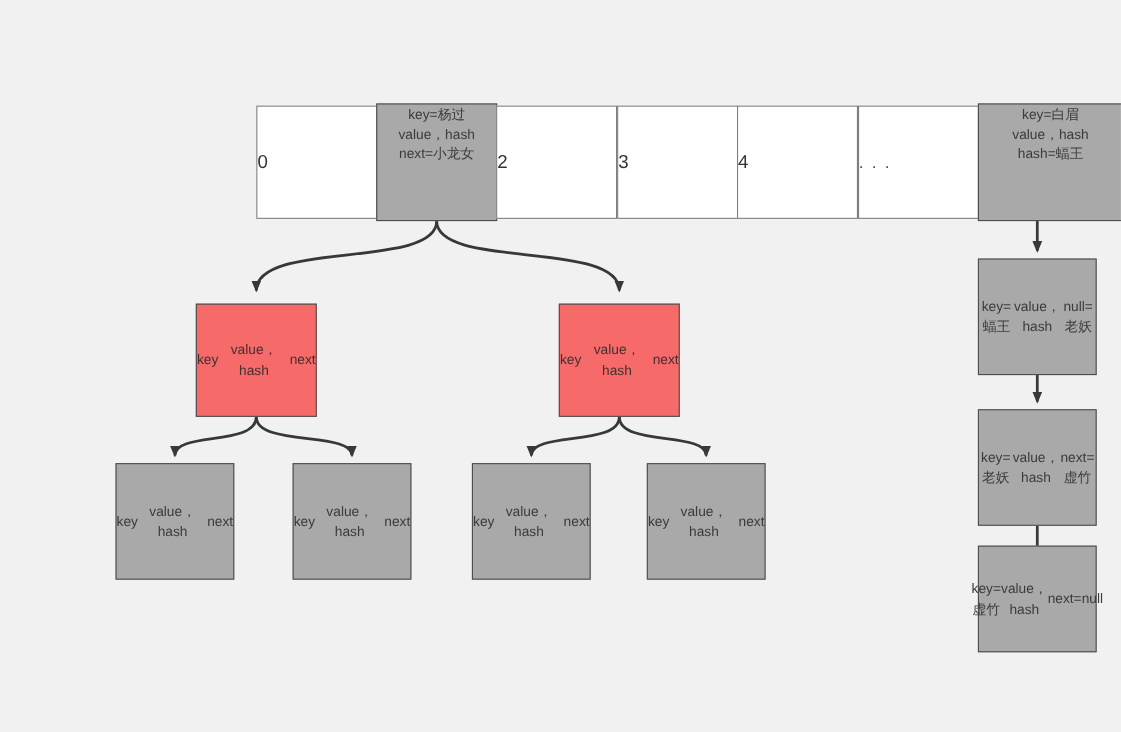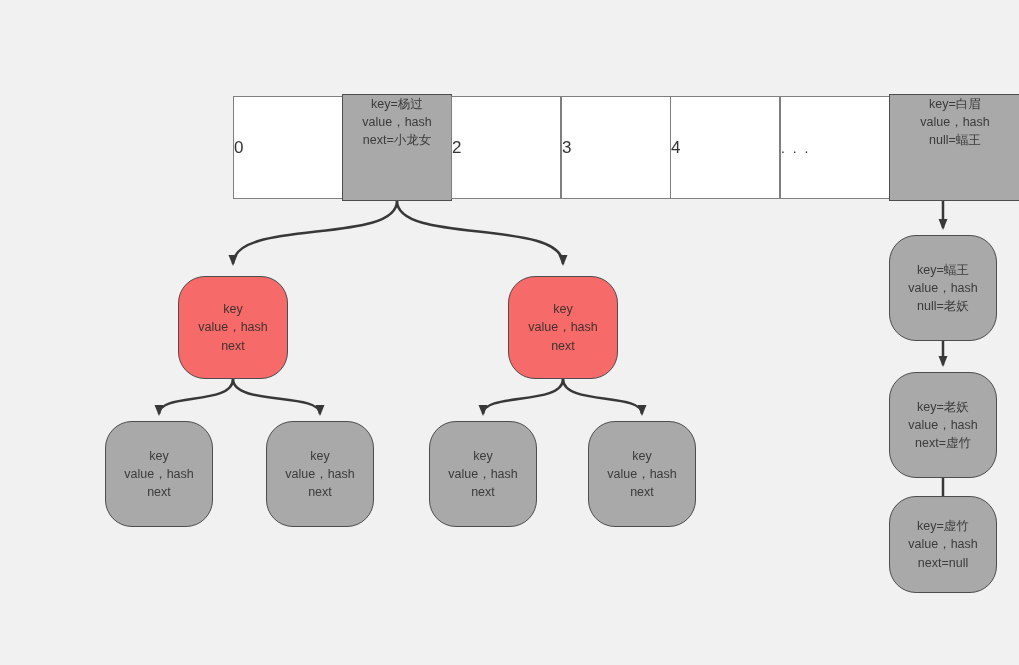--- a/index.html
+++ b/index.html
@@ -19,23 +19,23 @@
   
   .cell{position:absolute;top:96px;width:110px;height:103px;background:#ffffff;
         border:1px solid #7f7f7f;box-sizing:border-box;
         display:flex;align-items:center;justify-content:flex-start;
         font-size:17px;color:#333333;}
   .cell.dots{font-size:14px;letter-spacing:2px;color:#333;}
   .cell.bucket{top:94px;height:107px;background:#a9a9a9;border:1px solid #4d4d4d;
         flex-direction:column;font-size:12.5px;line-height:1.45;color:#3b3b3b;text-align:center;}
 
   
-  .gbox,.rbox{position:absolute;box-sizing:border-box;display:flex;flex-direction:column;
+  .gbox,.rbox{position:absolute;box-sizing:border-box;display:flex;flex-direction:row;
         align-items:center;justify-content:center;text-align:center;
-        font-size:12.5px;line-height:1.45;color:#3b3b3b;border-radius:27px;}
+        font-size:12.5px;line-height:1.45;color:#3b3b3b;}
   .gbox{width:108px;height:106px;background:#a9a9a9;border:1px solid #4d4d4d;}
   .rbox{width:110px;height:103px;background:#f66a6a;border:1px solid #4d4d4d;color:#43312f;}
 
   
   .cond{position:absolute;left:337px;top:296px;width:123px;height:61px;background:#ffffff;
         border:2px solid #333333;border-radius:8px;box-sizing:border-box;
         display:flex;align-items:center;justify-content:center;
         font-size:13.5px;color:#3b3b3b;}
 
   .ln{display:block;}
@@ -83,21 +83,21 @@
   </div>
   <div class="cell" style="left:670px">
     <span>4</span>
   </div>
   <div class="cell dots" style="left:780px">
     <span>. . .</span>
   </div>
   <div class="cell bucket" style="left:889px;width:132px">
     <span class="ln">key=白眉</span>
     <span class="ln">value，hash</span>
-    <span class="ln">null=蝠王</span>
+    <span class="ln">hash=蝠王</span>
   </div>
 
   <div class="rbox" style="left:178px;top:276px">
     <span class="ln">key</span>
     <span class="ln">value，hash</span>
     <span class="ln">next</span>
   </div>
   <div class="rbox" style="left:508px;top:276px">
     <span class="ln">key</span>
     <span class="ln">value，hash</span>

